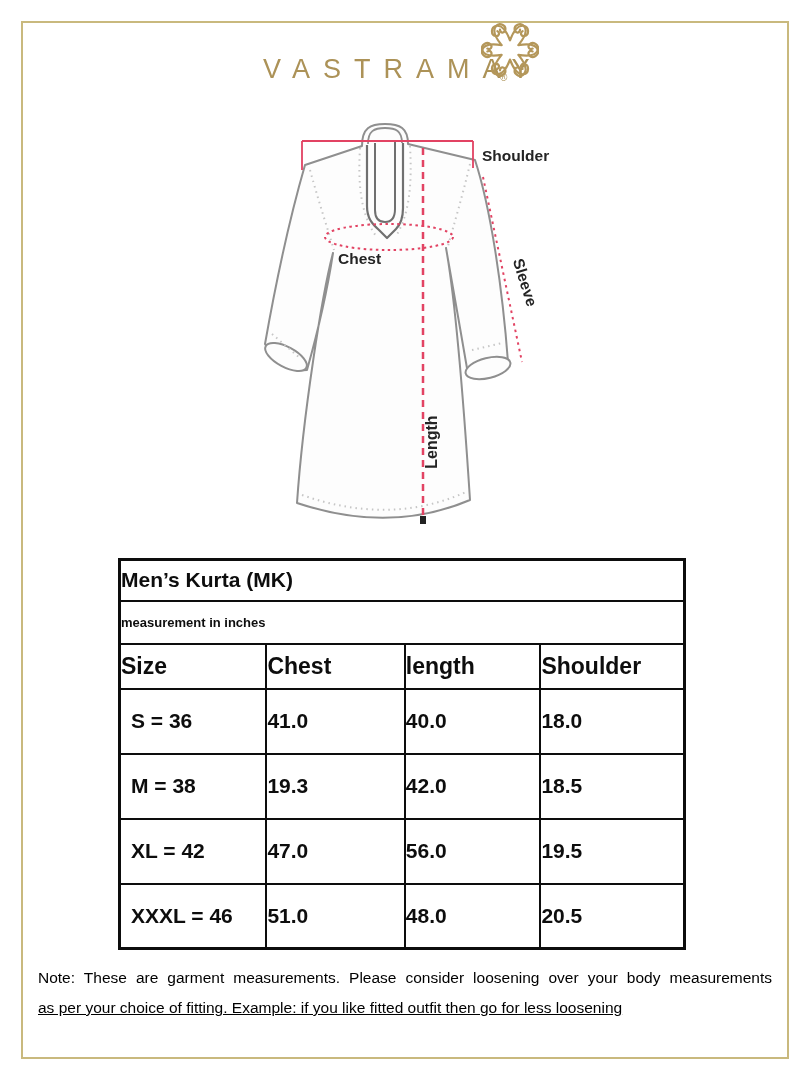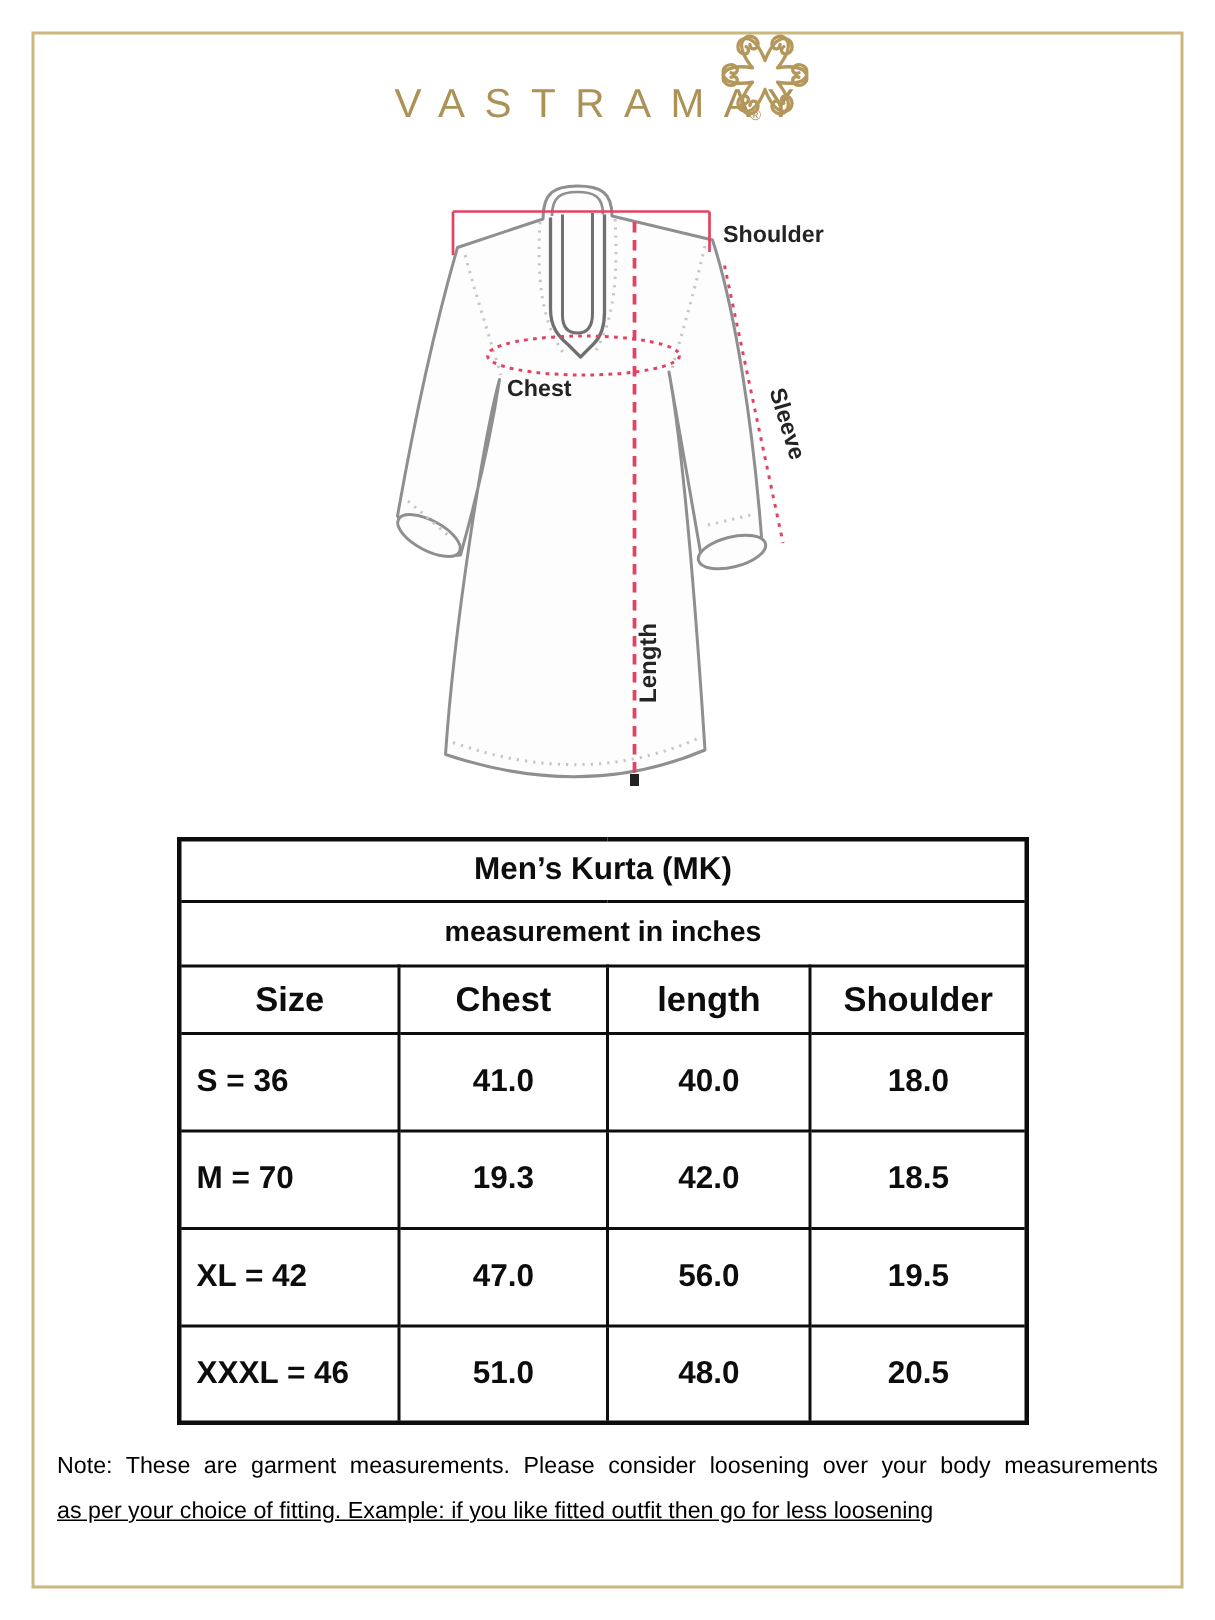--- a/index.html
+++ b/index.html
@@ -30,25 +30,25 @@
     font-family:"Liberation Sans", sans-serif;
     font-weight:600; fill:#242424;
   }
   
   .size-table {
     position:absolute; left:118px; top:558px; width:568px; height:392px;
     border-collapse:collapse; table-layout:fixed;
     border:3px solid #0d0d0d; color:#0d0d0d;
   }
   .size-table th, .size-table td {
-    border:2px solid #0d0d0d; text-align:center; vertical-align:middle;
+    border:2px solid #0d0d0d; text-align:left; vertical-align:middle;
     font-weight:bold; background:#ffffff;
   }
   .size-table .t-title  { height:41px; font-size:21px; }
-  .size-table .t-sub    { height:43px; font-size:19px; }
+  .size-table .t-sub    { height:43px; font-size:13px; }
   .size-table .t-cols th{ height:45px; font-size:23px; }
   .size-table tbody td  { height:40px; font-size:21px; }
   .size-table .c-size   { text-align:left; padding-left:10px; }
   .col-size{width:26%;} .col-chest{width:24.5%;} .col-length{width:24%;} .col-shoulder{width:25.5%;}
   
   .note {
     position:absolute; left:38px; top:963px; width:734px;
     font-size:15.5px; line-height:30px; color:#000000;
   }
   .note-line1 { display:block; text-align:justify; text-align-last:justify; }
@@ -141,21 +141,21 @@
       </tr>
     </thead>
     <tbody>
       <tr>
         <td class="c-size">S = 36</td>
         <td>41.0</td>
         <td>40.0</td>
         <td>18.0</td>
       </tr>
       <tr>
-        <td class="c-size">M = 70</td>
+        <td class="c-size">M = 38</td>
         <td>19.3</td>
         <td>42.0</td>
         <td>18.5</td>
       </tr>
       <tr>
         <td class="c-size">XL = 42</td>
         <td>47.0</td>
         <td>56.0</td>
         <td>19.5</td>
       </tr>

